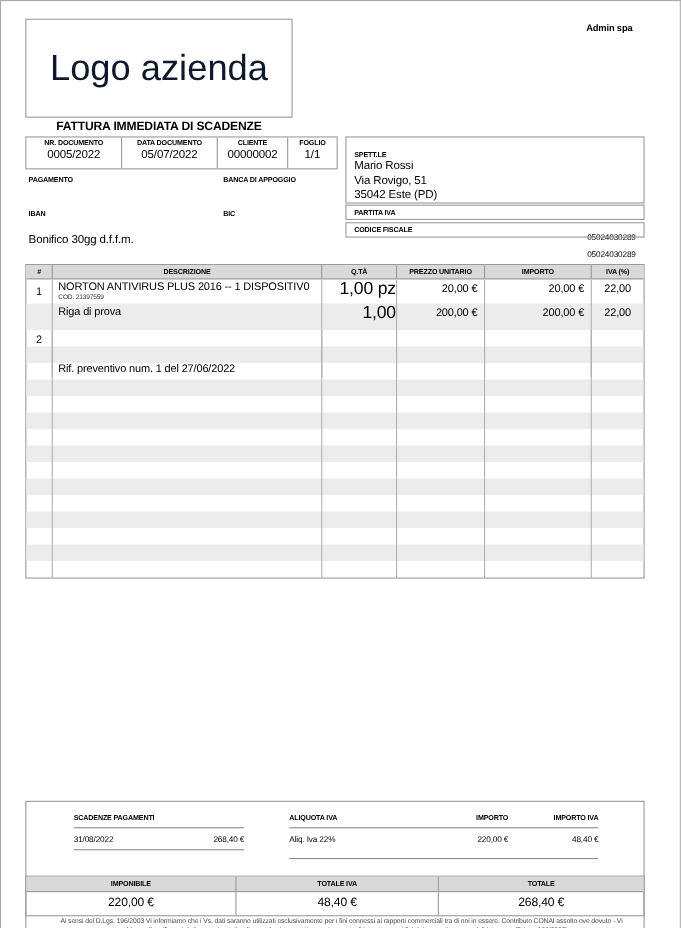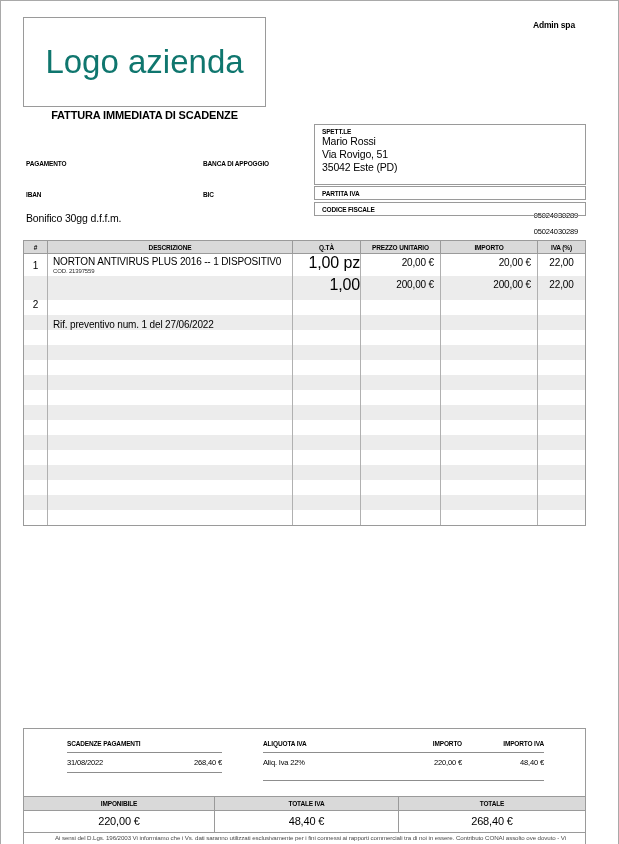--- a/index.html
+++ b/index.html
@@ -7,39 +7,39 @@
   html,body { background:#fff; }
   body { font-family:"Liberation Sans", sans-serif; color:#000; }
   .page { position:relative; width:619px; height:844px; background:#fff; overflow:hidden;
           border-top:1px solid #a9a9a9; border-left:1px solid #a9a9a9; border-right:1px solid #a9a9a9;
           letter-spacing:-0.15px; }
 
   .brand { position:absolute; top:19px; right:43px; font-size:8.5px; font-weight:700; }
 
   .logo-box { position:absolute; left:22px; top:16px; width:243px; height:90px;
               border:1px solid #9a9a9a; display:flex; align-items:center; justify-content:center; }
-  .logo-text { font-size:33px; color:#0f766e; letter-spacing:0; }
+  .logo-text { font-size:33px; color:#0f172a; letter-spacing:0; }
 
   .doc-title { position:absolute; left:22px; top:108px; width:243px; text-align:center;
                font-size:11px; font-weight:700; }
 
   
   .doc-info { position:absolute; left:22px; top:123px; width:284px; height:30px;
               border:1px solid #9a9a9a; display:grid; grid-template-columns:87px 87px 64px 44px; }
   .di-cell { border-right:1px solid #9a9a9a; text-align:center; padding-top:2px; }
   .di-cell:last-child { border-right:none; }
   .di-label { font-size:6.5px; font-weight:700; }
   .di-value { font-size:10.5px; margin-top:1px; }
 
   .mini-label { position:absolute; font-size:6.5px; font-weight:700; }
   .mini-value { position:absolute; font-size:10.5px; }
 
   
   .spett-box { position:absolute; left:313px; top:123px; width:272px; height:61px;
-               border:1px solid #9a9a9a; padding:3px 7px; }
+               border:1px solid #9a9a9a; padding:13px 7px; }
   .spett-label { font-size:6.5px; font-weight:700; }
   .spett-line { font-size:10.5px; line-height:13px; }
   .kv-row { position:absolute; left:313px; width:272px; height:14px; border:1px solid #9a9a9a;
             display:flex; align-items:center; justify-content:space-between; padding:0 7px; }
   .kv-row .k { font-size:6.5px; font-weight:700; }
   .kv-row .v { font-size:7.5px;margin-top:45px; }
 
   
   .items { position:absolute; left:22px; top:239px; width:563px; border:1px solid #9a9a9a; }
   .trow { display:grid; grid-template-columns:24px 245px 68px 80px 97px 47px; }
@@ -93,20 +93,38 @@
 <div class="page">
 
   <div class="brand">Admin spa</div>
 
   <div class="logo-box">
     <span class="logo-text">Logo azienda</span>
   </div>
 
   <div class="doc-title">FATTURA IMMEDIATA DI SCADENZE</div>
 
+  <div class="doc-info">
+    <div class="di-cell">
+      <div class="di-label">NR. DOCUMENTO</div>
+      <div class="di-value">0005/2022</div>
+    </div>
+    <div class="di-cell">
+      <div class="di-label">DATA DOCUMENTO</div>
+      <div class="di-value">05/07/2022</div>
+    </div>
+    <div class="di-cell">
+      <div class="di-label">CLIENTE</div>
+      <div class="di-value">00000002</div>
+    </div>
+    <div class="di-cell">
+      <div class="di-label">FOGLIO</div>
+      <div class="di-value">1/1</div>
+    </div>
+  </div>
 
   <div class="mini-label" style="left:25px; top:159px;">PAGAMENTO</div>
   <div class="mini-value" style="left:25px; top:167px;margin-top:44px;">Bonifico 30gg d.f.f.m.</div>
   <div class="mini-label" style="left:202px; top:159px;">BANCA DI APPOGGIO</div>
   <div class="mini-label" style="left:25px; top:190px;">IBAN</div>
   <div class="mini-label" style="left:202px; top:190px;">BIC</div>
 
   <div class="spett-box">
     <div class="spett-label">SPETT.LE</div>
     <div class="spett-line">Mario Rossi</div>
@@ -140,20 +158,21 @@
       </div>
       <div class="c cqty">1,00 pz</div>
       <div class="c cprice">20,00 €</div>
       <div class="c camt">20,00 €</div>
       <div class="cvat">22,00</div>
     </div>
 
     <div class="trow r2">
       <div class="c cnum">2</div>
       <div class="c cdesc">
+        <div class="desc-main">Riga di prova</div>
         <div class="desc-sub">Rif. preventivo num. 1 del 27/06/2022</div>
       </div>
       <div class="c cqty">1,00</div>
       <div class="c cprice">200,00 €</div>
       <div class="c camt">200,00 €</div>
       <div class="cvat">22,00</div>
     </div>
 
     <div>
         <div class="trow erow">

